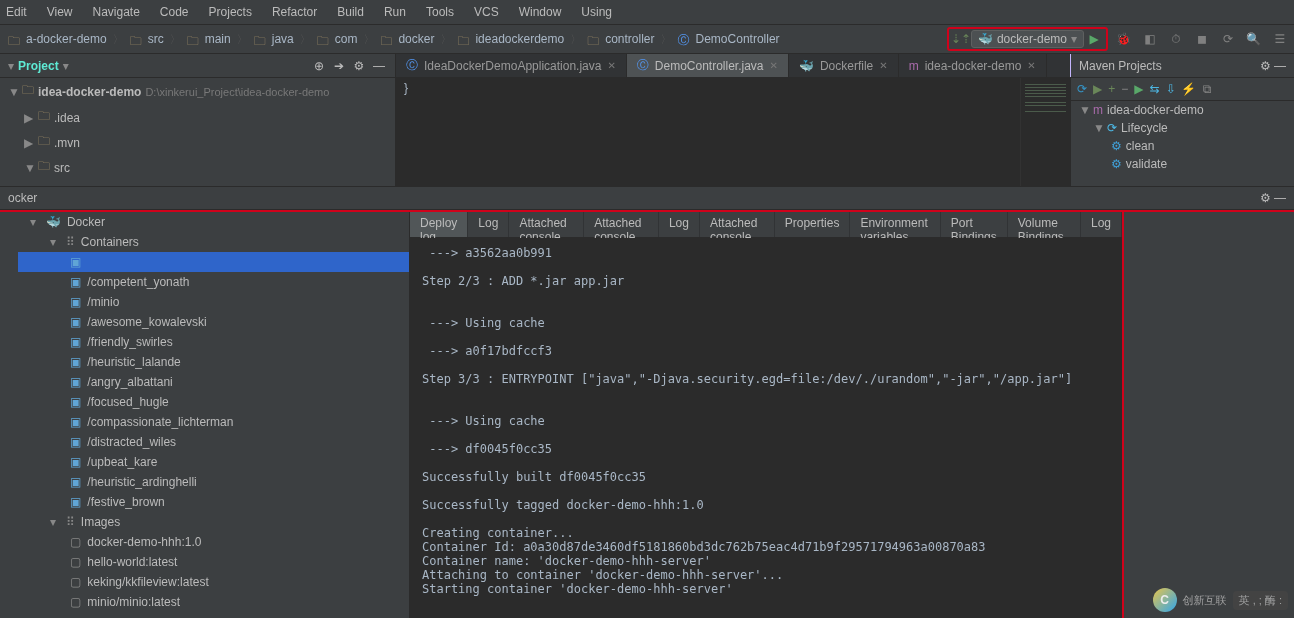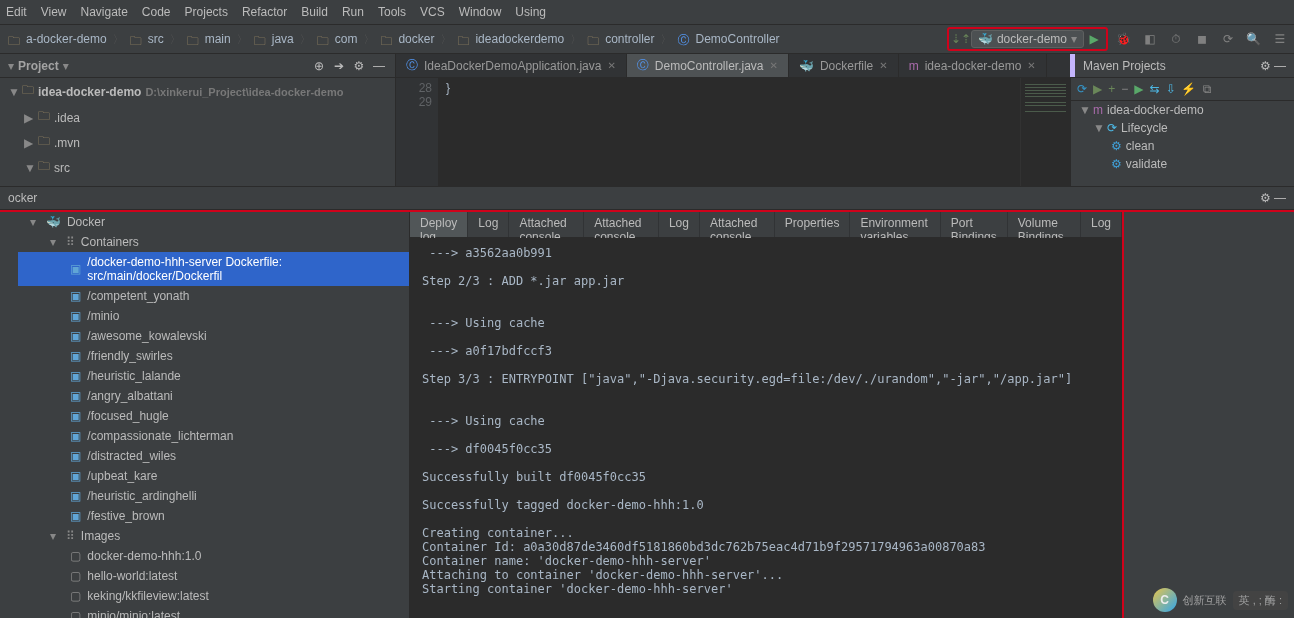--- a/index.html
+++ b/index.html
@@ -1,51 +1,51 @@
 <!DOCTYPE html>
 <html><head>
 <meta charset="utf-8">
 <style>
 * { margin:0; padding:0; box-sizing:border-box; font-family:"Segoe UI",Arial,sans-serif; }
 body { background:#3c3f41; color:#bbbbbb; font-size:12px; width:1294px; height:618px; overflow:hidden; position:relative; }
 
 
-.menubar { height:24px; display:flex; align-items:center; padding:0 6px; gap:14px; color:#bbb; }
+.menubar { height:24px; display:flex; align-items:center; padding:0 6px; gap:20px; color:#bbb; }
 .menubar span { cursor:pointer; }
 
 
 .topbar { height:30px; background:#3c3f41; border-top:1px solid #2b2b2b; border-bottom:1px solid #2b2b2b; display:flex; align-items:center; padding:0 4px; }
 .breadcrumbs { display:flex; align-items:center; gap:2px; flex:1; }
 .crumb { display:flex; align-items:center; gap:4px; padding:2px 4px; color:#a9b7c6; cursor:pointer; }
 .crumb svg, .crumb .ic { width:14px; height:14px; }
 .bc-sep { color:#555; font-size:11px; }
 .right-tools { display:flex; align-items:center; gap:6px; }
 .run-group { display:flex; align-items:center; border:2px solid #d0021b; border-radius:3px; padding:0 2px; height:24px; }
 .run-select { background:#4c5052; border:1px solid #5e6060; border-radius:3px; display:flex; align-items:center; padding:1px 6px; gap:4px; color:#bbb; }
 .toolbtn { width:20px; height:20px; display:flex; align-items:center; justify-content:center; cursor:pointer; }
 .green-tri { color:#59a869; }
 .bug { color:#499c54; }
 .grey-icon { color:#808080; }
 
 
 .tabsrow { height:24px; display:flex; align-items:stretch; border-bottom:1px solid #2b2b2b; }
 .projectlabel { width:396px; display:flex; align-items:center; padding:0 8px; border-right:1px solid #2b2b2b; gap:4px; }
-.projectlabel .title { font-weight:bold; color:#a3a3a3; }
+.projectlabel .title { font-weight:bold; color:#5eead4; }
 .projectlabel .tbtn { width:16px; height:16px; cursor:pointer; display:flex; align-items:center; justify-content:center; }
 .editor-tabs { flex:1; display:flex; align-items:center; background:#313335; }
 .etab { display:flex; align-items:center; gap:6px; padding:0 10px; height:100%; border-right:1px solid #2b2b2b; color:#999; cursor:pointer; }
 .etab.active { background:#4e5254; color:#bbb; }
 .close-x { color:#777; font-size:10px; }
-.right-panel-head { width:224px; display:flex; align-items:center; padding:0 8px; border-left:5px solid #c4b5fd; justify-content:space-between; }
+.right-panel-head { width:224px; display:flex; align-items:center; padding:0 8px; border-left:1px solid #c4b5fd; justify-content:space-between; }
 
 
 .main { display:flex; height:calc(100% - 24px - 30px - 24px - 24px); }
 .projtree { width:396px; border-right:1px solid #2b2b2b; overflow:hidden; }
 .projtree .root { display:flex; align-items:center; gap:4px; padding:3px 8px; }
-.projtree .root .path { color:#787878; font-size:11px;font-weight:bold; }
+.projtree .root .path { color:#787878; font-size:11px; }
 .projtree .node { display:flex; align-items:center; gap:4px; padding:2px 8px; padding-left:24px; cursor:pointer; }
 .projtree .node.depth2 { padding-left:40px; }
 .chev { width:10px; display:inline-block; color:#888; }
 
 .editor { flex:1; background:#2b2b2b; display:flex; position:relative; }
 .gutter { width:42px; background:#313335; color:#606366; text-align:right; padding:3px 6px 0 0; font-family:Consolas,monospace; font-size:12px; }
 .codearea { flex:1; color:#a9b7c6; font-family:Consolas,monospace; font-size:12px; padding:3px 0 0 8px; }
 .minimap { width:50px; background:#2b2b2b; border-left:1px solid #323232; position:relative; }
 .minimap .mline { position:absolute; height:1px; background:#4b5b4b; left:4px; right:4px; }
 
@@ -231,24 +231,20 @@
         <span class="ic-folder">🗀</span>
         <span>src</span>
       </div>
     <div class="node depth2">
         <span class="chev">▼</span>
         <span class="ic-folder">🗀</span>
         <span>main</span>
       </div>
   </div>
   <div class="editor">
-    <div class="gutter">
-      <div>28</div>
-      <div>29</div>
-    </div>
     <div class="codearea">
       <div>}</div>
       <div></div>
     </div>
     <div class="minimap">
       <div class="mline" style="top:6px"></div>
         <div class="mline" style="top:9px"></div>
       <div class="mline" style="top:12px"></div>
         <div class="mline" style="top:15px"></div>
       <div class="mline" style="top:18px"></div>
@@ -303,21 +299,20 @@
         <span class="whale">🐳</span>
         <span>Docker</span>
       </div>
     <div class="dnode d1">
         <span class="chev">▾</span>
         <span style="color:#888">⠿</span>
         <span>Containers</span>
       </div>
     <div class="dnode d2 sel">
         <span class="cube">▣</span>
-        <span>/docker-demo-hhh-server Dockerfile: src/main/docker/Dockerfil</span>
       </div>
     <div id="containers-mount">
         <div class="dnode d2">
           <span class="cube">▣</span>
           <span>/competent_yonath</span>
         </div>
         <div class="dnode d2">
           <span class="cube">▣</span>
           <span>/minio</span>
         </div>

